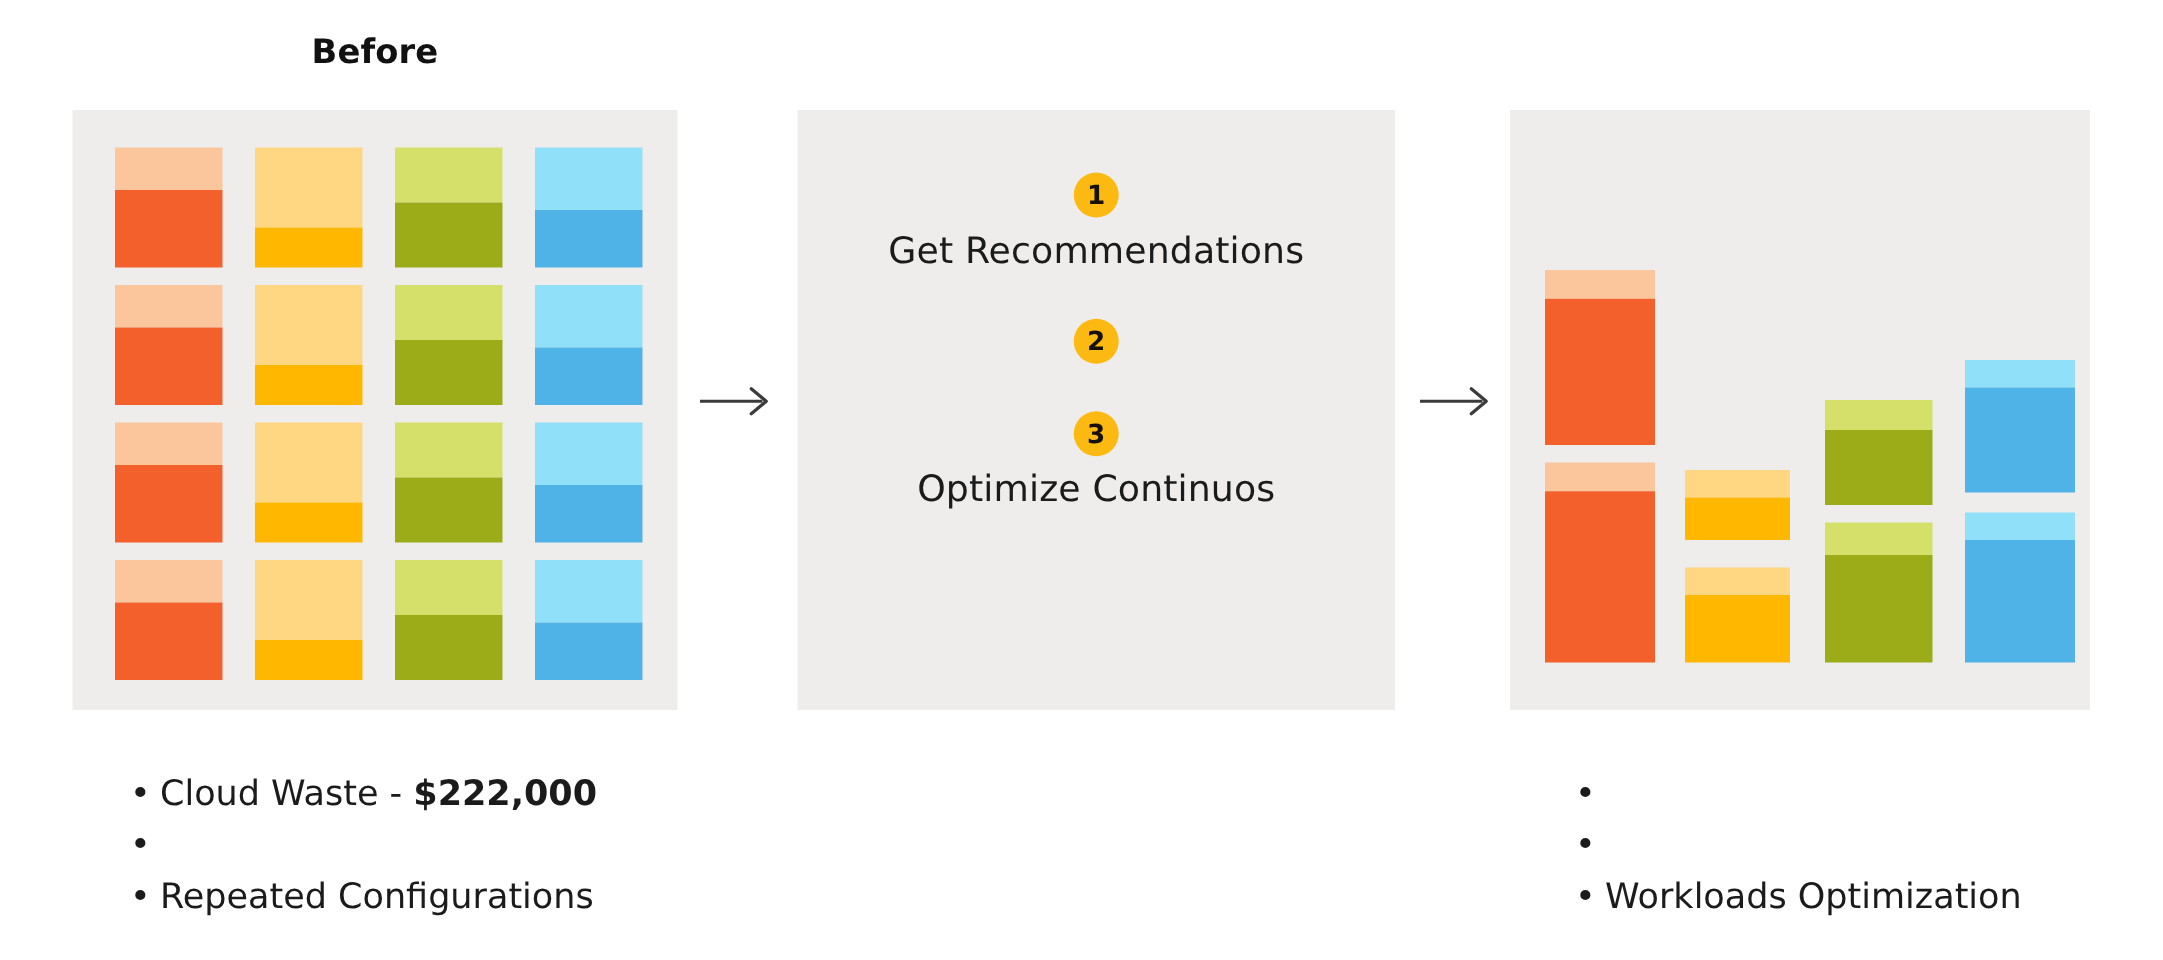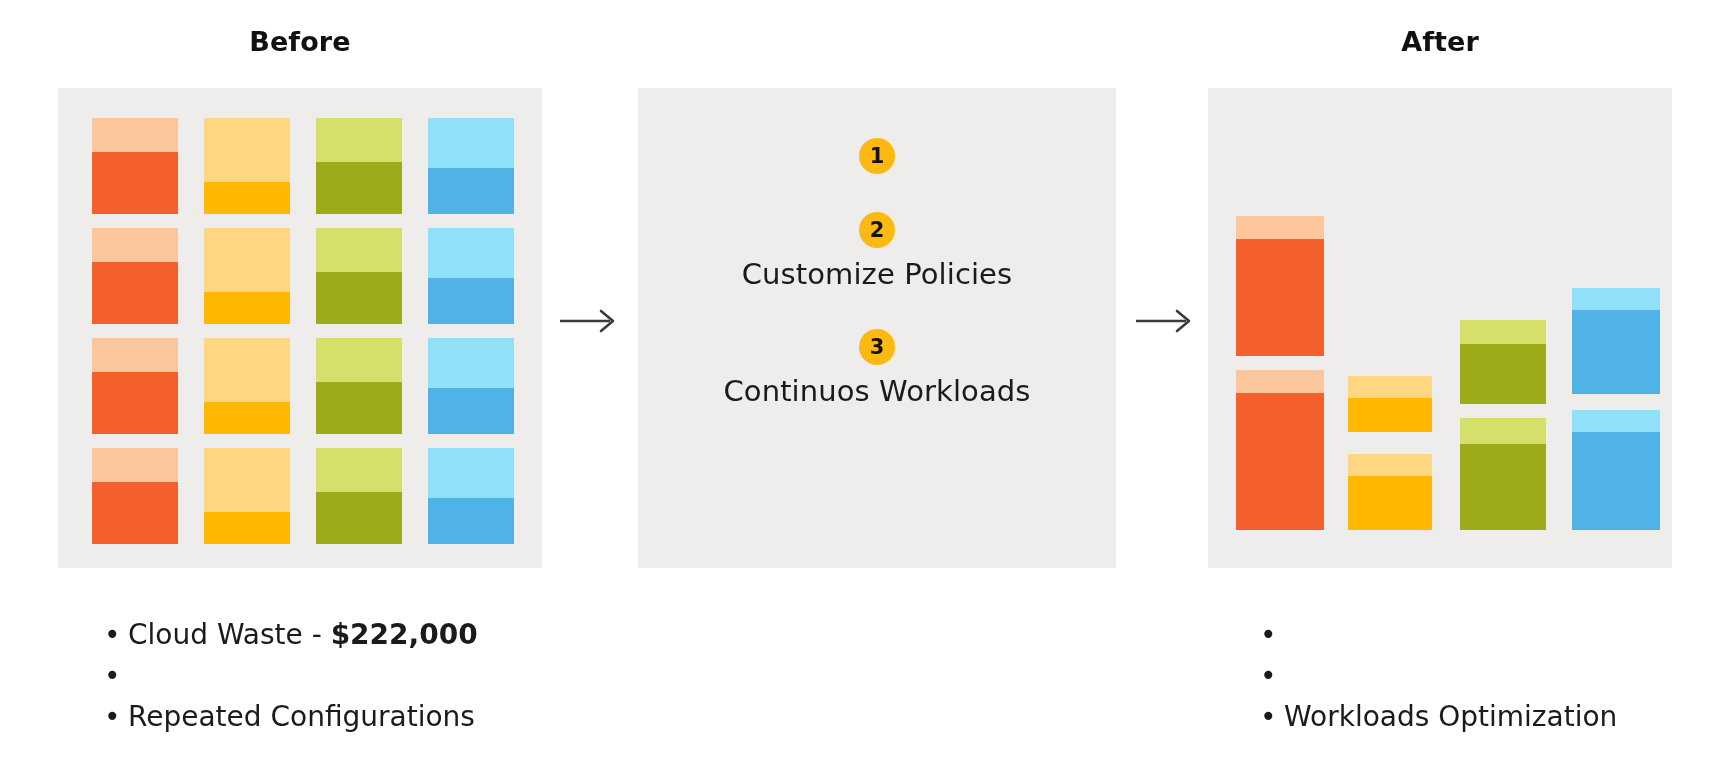--- a/index.html
+++ b/index.html
@@ -70,21 +70,20 @@
   .bullet .dot { width:24px; flex:0 0 24px; font-size:28px; line-height:41px; }
   .bullet .txt { }
   .bullet .txt b { font-weight:bold; }
 </style>
 </head>
 <body>
 
 <div class="stage">
 
   <div class="panel-title" id="title-before">Before</div>
-  <div class="panel-title" id="title-after">After</div>
 
   <div class="panel" id="panel-before"></div>
   <div class="panel" id="panel-steps"></div>
   <div class="panel" id="panel-after"></div>
 
   <div id="before-grid">
       <div class="cell">
         <div class="seg-top" style="height: 34px; background: rgb(251, 198, 156);"></div>
         <div class="seg-bottom" style="background: rgb(244, 96, 44);"></div>
       </div>
@@ -153,28 +152,28 @@
   <div class="arrow" id="arrow-1">
     <svg viewBox="0 0 62 34" xmlns="http://www.w3.org/2000/svg">
       <path d="M2 17 H52" stroke="#3b3b3b" stroke-width="2.4" fill="none" stroke-linecap="butt"></path>
       <path d="M43 7 L55 17 L43 27" stroke="#3b3b3b" stroke-width="2.6" fill="none" stroke-linecap="round" stroke-linejoin="round"></path>
     </svg>
   </div>
 
   <div id="steps-list">
       <div class="step">
         <div class="badge" style="background: rgb(252, 185, 18); color: rgb(21, 17, 10);">1</div>
+        <div class="step-label">Get Recommendations</div>
       </div>
       <div class="step">
         <div class="badge" style="background: rgb(252, 185, 18); color: rgb(21, 17, 10);">2</div>
-        <div class="step-label">Customize Policies</div>
       </div>
       <div class="step">
         <div class="badge" style="background: rgb(252, 185, 18); color: rgb(21, 17, 10);">3</div>
-        <div class="step-label">Continuos Workloads</div>
+        <div class="step-label">Optimize Continuos</div>
       </div>
     </div>
 
   <div class="arrow" id="arrow-2">
     <svg viewBox="0 0 62 34" xmlns="http://www.w3.org/2000/svg">
       <path d="M2 17 H52" stroke="#3b3b3b" stroke-width="2.4" fill="none" stroke-linecap="butt"></path>
       <path d="M43 7 L55 17 L43 27" stroke="#3b3b3b" stroke-width="2.6" fill="none" stroke-linecap="round" stroke-linejoin="round"></path>
     </svg>
   </div>
 

